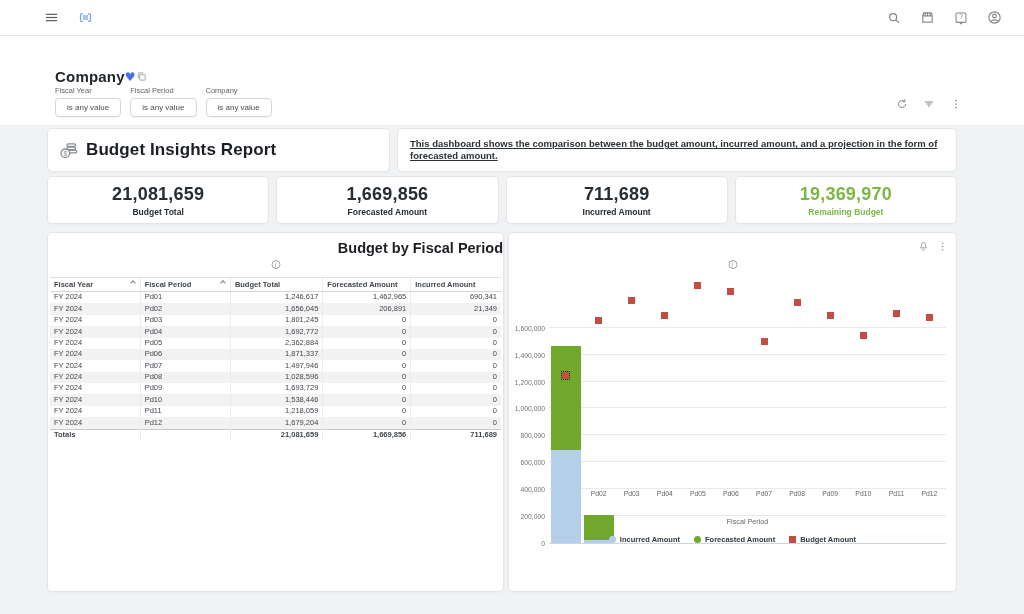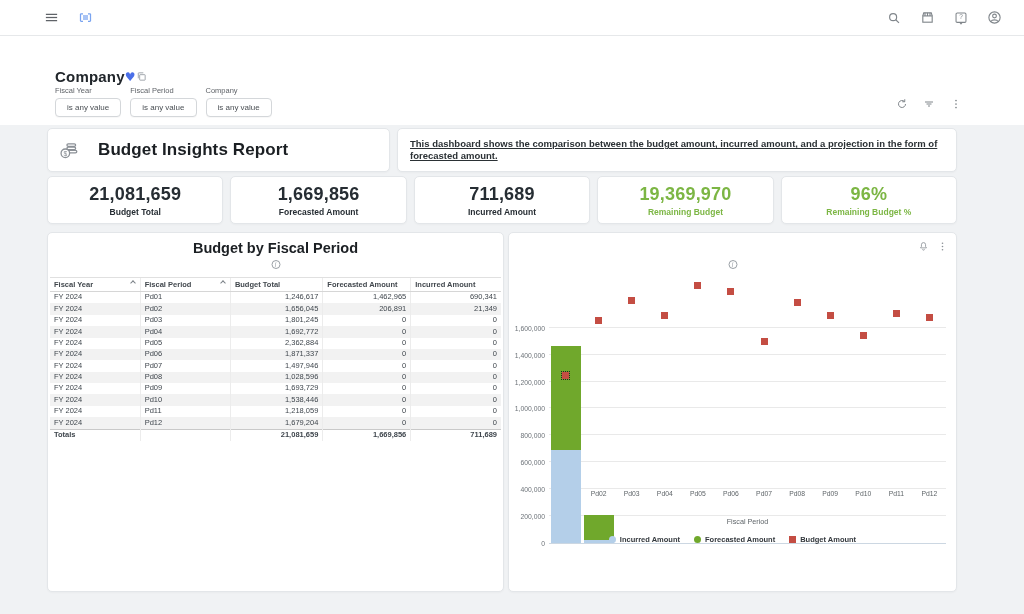--- a/index.html
+++ b/index.html
@@ -20,37 +20,37 @@
   .filters-row { position:absolute; left:55px; top:50px; display:flex; gap:9px; }
   .filter-group { display:flex; flex-direction:column; gap:3px; }
   .filter-label { font-size:7.5px; color:#5f6368; }
   .filter-btn { background:#fff; border:1px solid #d4d7da; border-radius:4px; font-size:8px; color:#4a4f54; padding:4px 11px; cursor:pointer; box-shadow:0 1px 1px rgba(0,0,0,0.03); white-space:nowrap; }
   .header-actions { position:absolute; right:62px; top:62px; display:flex; gap:15px; align-items:center; }
 
   
   .dashboard { position:absolute; left:0; top:125px; width:1024px; height:489px; background:#f0f2f4; }
   .card { position:absolute; background:#fff; border:1px solid #e3e6e9; border-radius:5px; box-shadow:0 1px 2px rgba(0,0,0,0.03); }
 
-  .title-tile { left:47px; top:3px; width:343px; height:44px; display:flex; align-items:center; padding-left:11px; gap:20px; }
+  .title-tile { left:47px; top:3px; width:343px; height:44px; display:flex; align-items:center; padding-left:11px; gap:8px; }
   .report-title { font-size:17px; font-weight:800; color:#1b1f23; letter-spacing:0.1px; }
 
   .desc-tile { left:397px; top:3px; width:560px; height:44px; display:flex; align-items:center; padding:0 12px; }
   .desc-text { font-size:9.5px; font-weight:600; color:#2b3135; line-height:1.25;text-decoration:underline; }
 
   
   .kpi-row { position:absolute; left:47px; top:51px; width:910px; height:48px; display:flex; gap:7px; }
   .kpi-card { position:relative; flex:1; background:#fff; border:1px solid #e3e6e9; border-radius:5px; box-shadow:0 1px 2px rgba(0,0,0,0.03); display:flex; flex-direction:column; align-items:center; justify-content:center; gap:2px; }
   .kpi-value { font-size:18px; font-weight:600; color:#262d33; letter-spacing:0.2px; }
   .kpi-label { font-size:8.5px; font-weight:700; color:#262d33; }
   .kpi-card.accent .kpi-value, .kpi-card.accent .kpi-label { color:#7cb644; }
 
   
   .left-panel  { left:47px;  top:107px; width:457px; height:360px; }
   .right-panel { left:508px; top:107px; width:449px; height:360px; }
-  .panel-title { position:absolute; left:0; right:0; top:7px; text-align:center; font-size:14.5px; font-weight:700; color:#1b1f23; }
+  .panel-title { position:absolute; left:0; right:0; top:7px; text-align:right; font-size:14.5px; font-weight:700; color:#1b1f23; }
   .info-dot { position:absolute; left:50%; top:27px; transform:translateX(-50%); width:9px; height:9px; border:1px solid #9aa0a6; border-radius:50%; color:#9aa0a6; font-size:6.5px; line-height:7px; text-align:center; font-style:italic; cursor:pointer; }
   .panel-actions { position:absolute; right:8px; top:8px; display:flex; gap:8px; align-items:center; }
 
   
   .tbl-wrap { position:absolute; left:2px; right:2px; top:44px; }
   table { width:100%; border-collapse:collapse; table-layout:fixed; font-size:7.5px; color:#3f464d; }
   th { text-align:left; font-weight:700; color:#41474d; border-top:1px solid #e0e0e0; border-bottom:1px solid #d6d6d6; padding:2px 4px; position:relative; }
   td { padding:1.4px 4px; line-height:8.6px; }
   th + th, td + td { border-left:1px solid #ececec; }
   tbody tr:nth-child(even) { background:#f2f2f2; }
@@ -207,24 +207,20 @@
       <span class="kpi-value">1,669,856</span>
       <span class="kpi-label">Forecasted Amount</span>
     </div>
     <div class="kpi-card">
       <span class="kpi-value">711,689</span>
       <span class="kpi-label">Incurred Amount</span>
     </div>
     <div class="kpi-card accent">
       <span class="kpi-value">19,369,970</span>
       <span class="kpi-label">Remaining Budget</span>
-    </div>
-    <div class="kpi-card accent">
-      <span class="kpi-value">96%</span>
-      <span class="kpi-label">Remaining Budget %</span>
     </div>
   </div>
 
   <div class="card left-panel">
     <div class="panel-title">Budget by Fiscal Period</div>
     <span class="info-dot">i</span>
     <div class="tbl-wrap">
       <table>
         <colgroup>
             <col style="width:20%">

